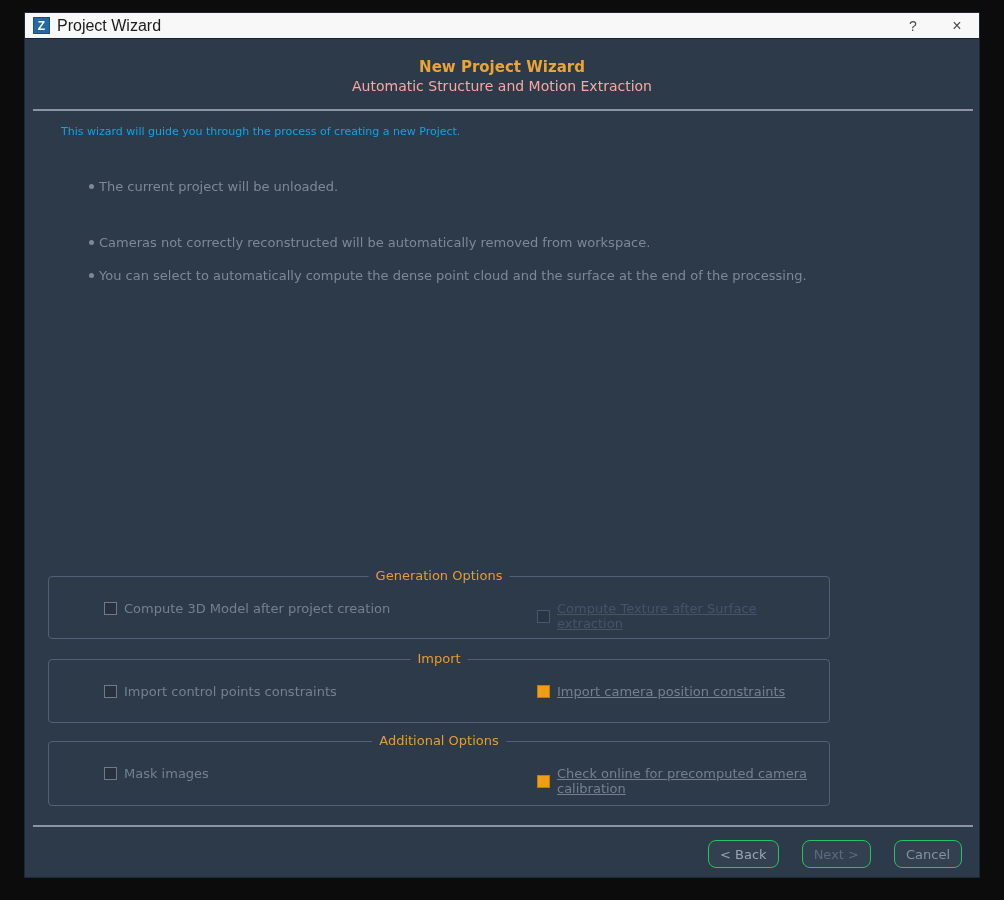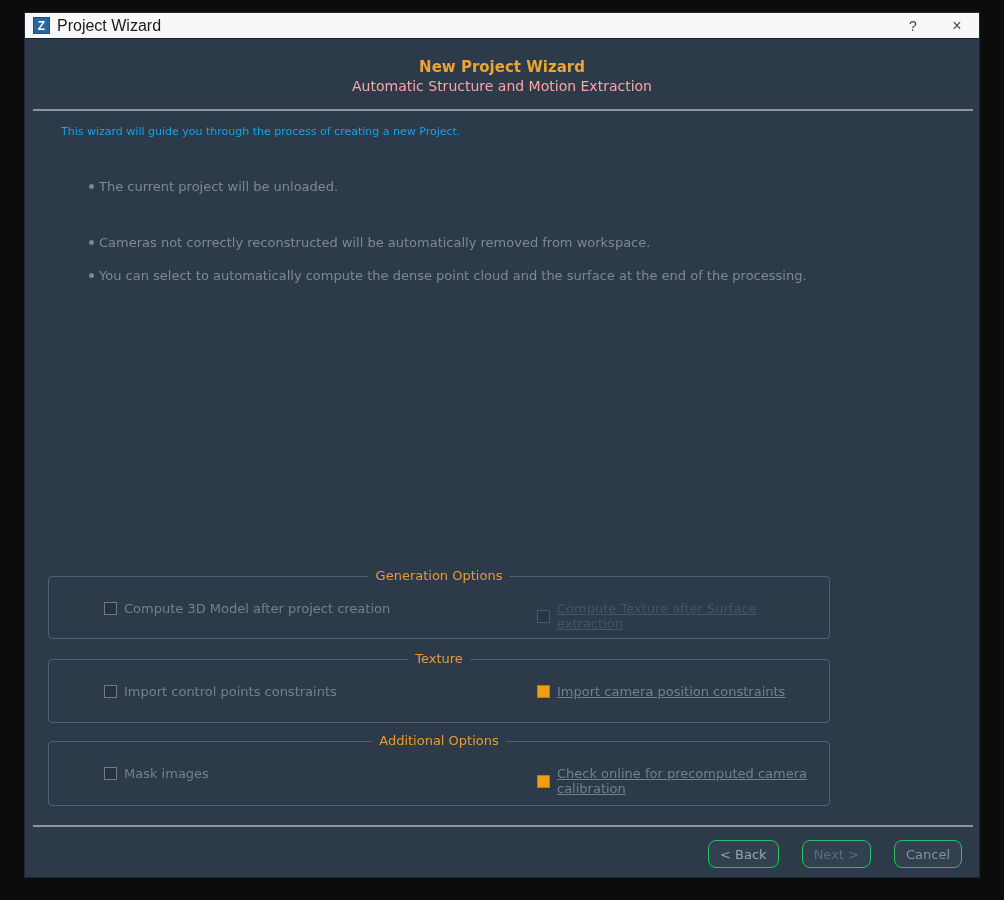--- a/index.html
+++ b/index.html
@@ -211,21 +211,21 @@
         <span>Compute 3D Model after project creation</span>
       </div>
       <div class="checkbox-item col-right disabled">
         <span class="checkbox-box"></span>
         <span>Compute Texture after Surface extraction</span>
       </div>
     </div>
   </div>
 
   <div class="groupbox g1">
-    <div class="groupbox-title">Texture</div>
+    <div class="groupbox-title">Import</div>
     <div class="group-row">
       <div class="checkbox-item">
         <span class="checkbox-box"></span>
         <span>Import control points constraints</span>
       </div>
       <div class="checkbox-item col-right checked">
         <span class="checkbox-box"></span>
         <span>Import camera position constraints</span>
       </div>
     </div>

